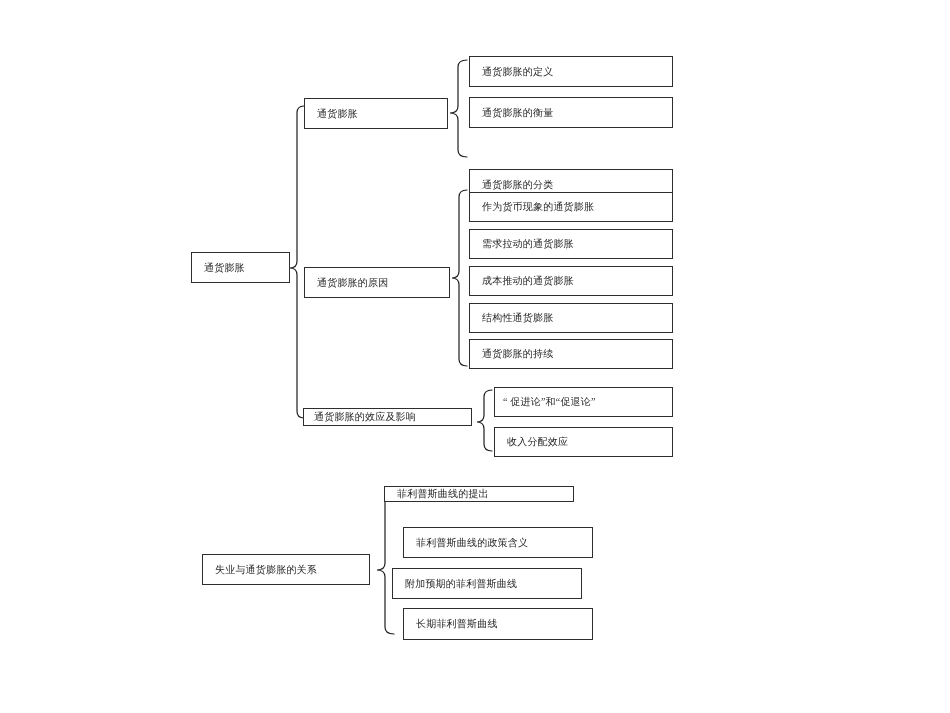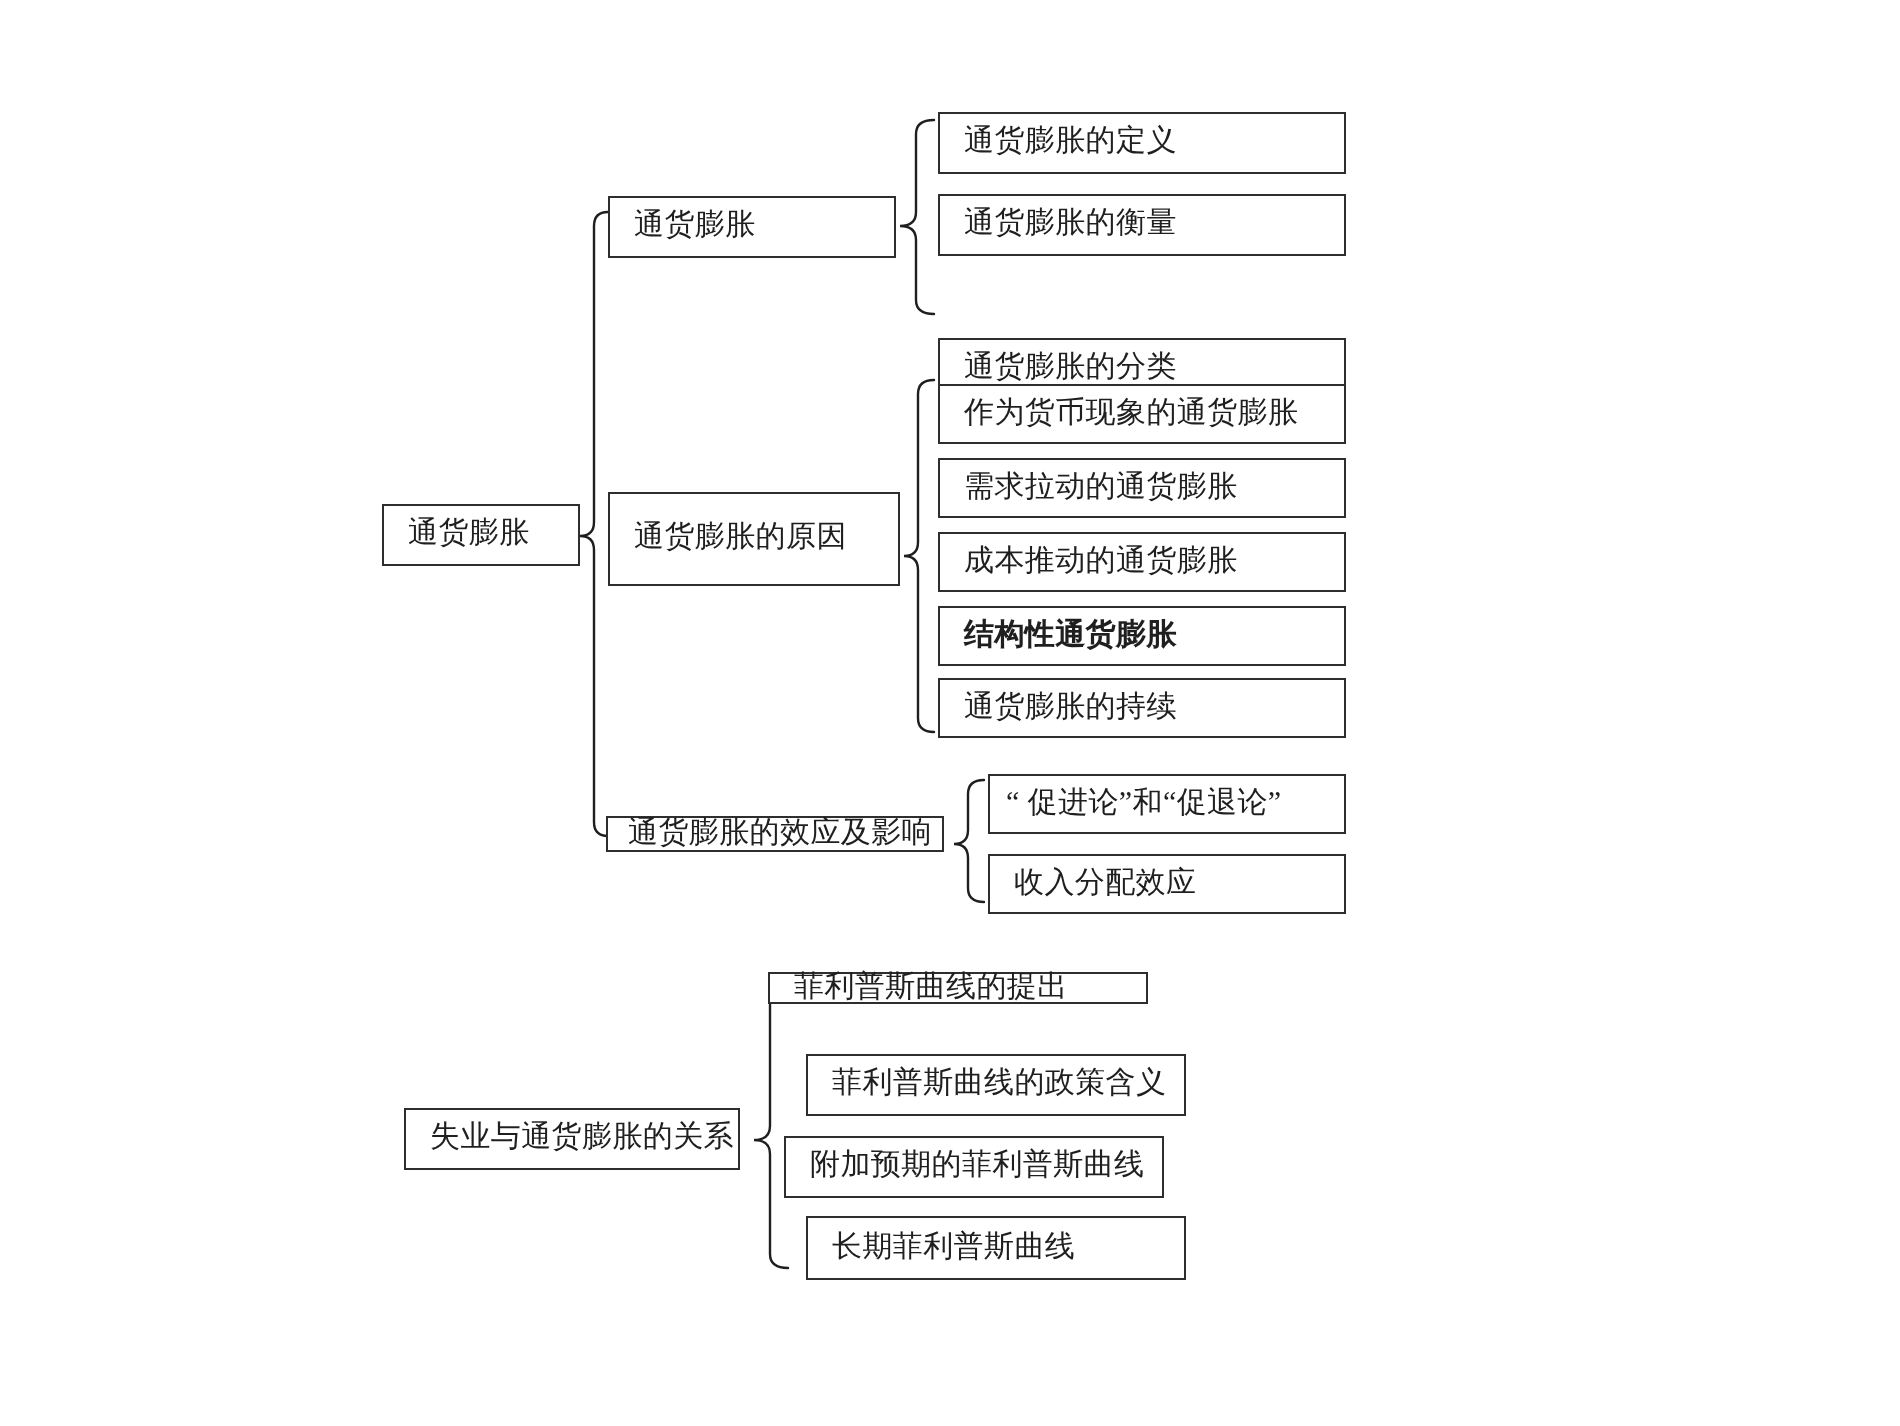--- a/index.html
+++ b/index.html
@@ -29,21 +29,21 @@
     stroke-width: 1.2;
     stroke-linecap: round;
   }
   .node {
     position: absolute;
     border: 1px solid var(--border);
     background: var(--bg);
     display: flex;
     align-items: center;
     padding-left: 12px;
-    font-size: 15px;
+    font-size: 10px;
     letter-spacing: 0.2px;
     white-space: nowrap;
     line-height: 1;
   }
 </style>
 </head>
 <body>
 
 <div class="canvas">
 
@@ -56,26 +56,26 @@
   </svg>
 
   <div class="node" style="left:191px; top:252px; width:99px; height:31px;">通货膨胀</div>
 
   <div class="node" style="left:304px; top:98px; width:144px; height:31px;">通货膨胀</div>
 
   <div class="node" style="left:469px; top:56px; width:204px; height:31px;">通货膨胀的定义</div>
   <div class="node" style="left:469px; top:97px; width:204px; height:31px;">通货膨胀的衡量</div>
   <div class="node" style="left:469px; top:137px; width:204px; height:31px;margin-top:32px;">通货膨胀的分类</div>
 
-  <div class="node" style="left:304px; top:246px; width:146px; height:47px;">通货膨胀的原因</div>
+  <div class="node" style="left:304px; top:267px; width:146px; height:31px;">通货膨胀的原因</div>
 
   <div class="node" style="left:469px; top:192px; width:204px; height:30px;">作为货币现象的通货膨胀</div>
   <div class="node" style="left:469px; top:229px; width:204px; height:30px;">需求拉动的通货膨胀</div>
   <div class="node" style="left:469px; top:266px; width:204px; height:30px;">成本推动的通货膨胀</div>
-  <div class="node" style="left:469px; top:303px; width:204px; height:30px;font-weight:bold;">结构性通货膨胀</div>
+  <div class="node" style="left:469px; top:303px; width:204px; height:30px;">结构性通货膨胀</div>
   <div class="node" style="left:469px; top:339px; width:204px; height:30px;">通货膨胀的持续</div>
 
   <div class="node" style="left:303px; top:408px; width:169px; height:18px; padding-left:10px;">通货膨胀的效应及影响</div>
 
   <div class="node" style="left:494px; top:387px; width:179px; height:30px; padding-left:8px;">“ 促进论”和“促退论”</div>
   <div class="node" style="left:494px; top:427px; width:179px; height:30px;">收入分配效应</div>
 
   <div class="node" style="left:202px; top:554px; width:168px; height:31px;">失业与通货膨胀的关系</div>
 
   <div class="node" style="left:384px; top:486px; width:190px; height:16px;">菲利普斯曲线的提出</div>

